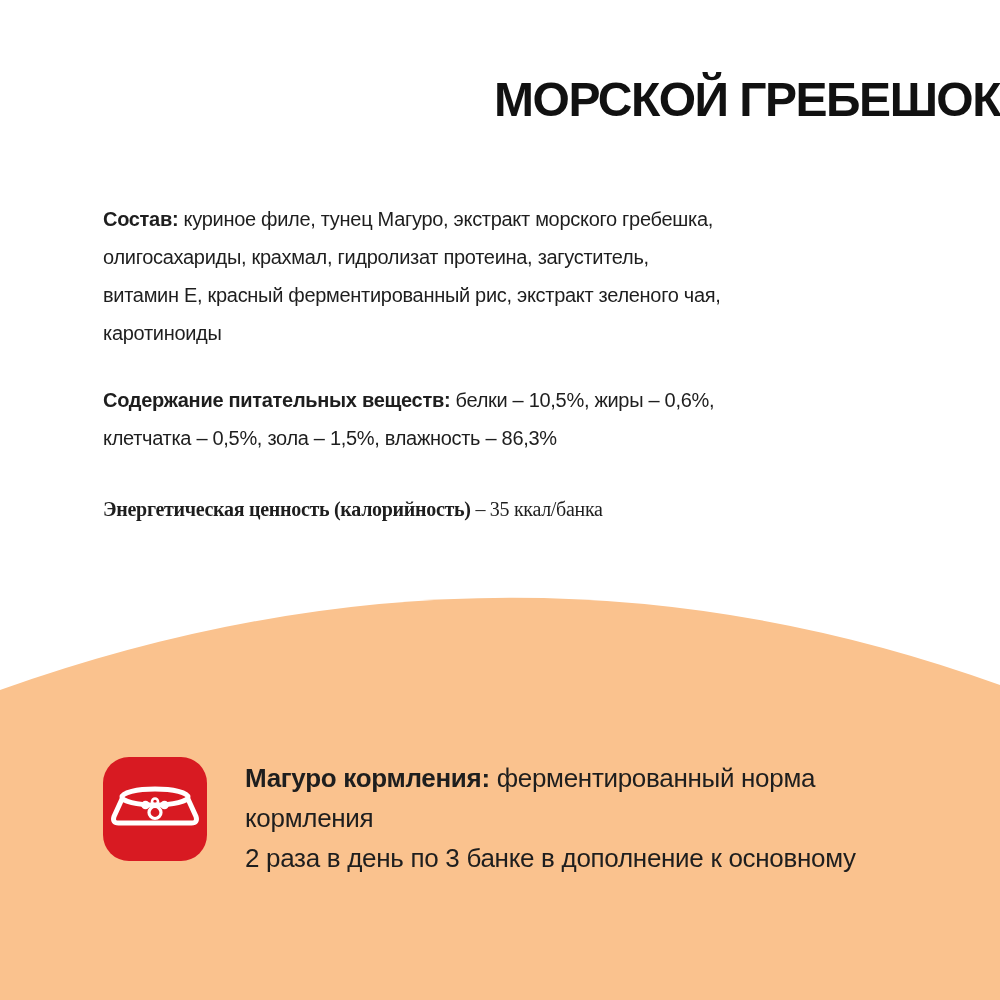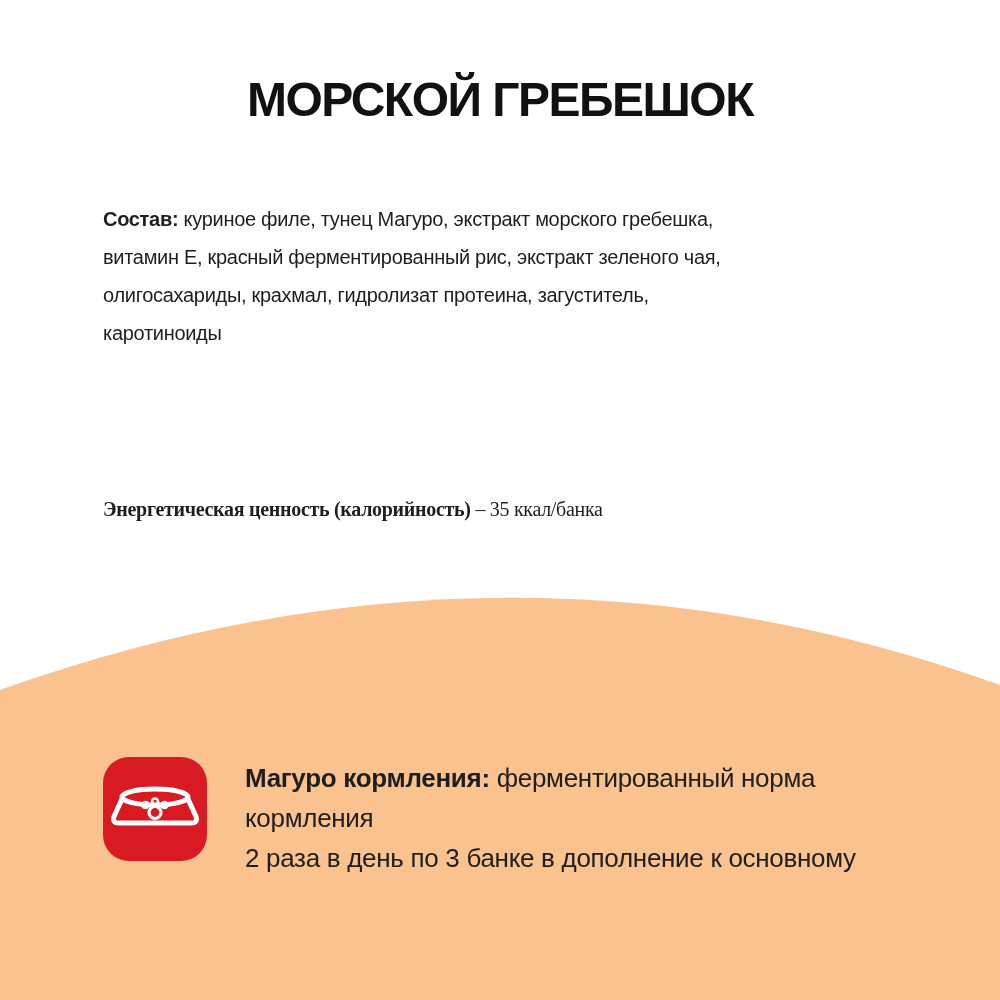--- a/index.html
+++ b/index.html
@@ -11,21 +11,21 @@
     overflow: hidden;
     font-family: "Liberation Sans", sans-serif;
     color: #1e1e1e;
   }
   .page-title {
     position: absolute;
     top: 72px;
     left: 0;
     width: 1000px;
     margin: 0;
-    text-align: center;
+    text-align: right;
     font-size: 48px;
     line-height: 1.15;
     font-weight: 700;
     letter-spacing: -1.5px;
     color: #111111;
   }
   .para {
     position: absolute;
     left: 103px;
     width: 820px;
@@ -66,25 +66,29 @@
 </style>
 </head>
 <body>
 
 <div class="canvas">
 
   <h1 class="page-title">МОРСКОЙ ГРЕБЕШОК</h1>
 
   <p class="para para-composition">
     <span class="line"><b>Состав:</b><span> куриное филе, тунец Магуро, экстракт морского гребешка,</span></span>
+    <span class="line">олигосахариды, крахмал, гидролизат протеина, загуститель,</span>
     <span class="line">витамин Е, красный ферментированный рис, экстракт зеленого чая,</span>
-    <span class="line">олигосахариды, крахмал, гидролизат протеина, загуститель,</span>
     <span class="line">каротиноиды</span>
   </p>
 
+  <p class="para para-nutrients">
+    <span class="line"><b>Содержание питательных веществ:</b><span> белки – 10,5%, жиры – 0,6%,</span></span>
+    <span class="line">клетчатка – 0,5%, зола – 1,5%, влажность – 86,3%</span>
+  </p>
 
   <p class="para para-energy">
     <span class="line"><b>Энергетическая ценность (калорийность)</b><span> – 35 ккал/банка</span></span>
   </p>
 
   <svg class="wave" width="1000" height="440" viewBox="0 0 1000 440" aria-hidden="true">
     <path d="M0,130 Q510,-52 1000,125 L1000,440 L0,440 Z" fill="#FAC28E"></path>
   </svg>
 
   <svg class="feeding-icon" width="104" height="104" viewBox="0 0 104 104" aria-hidden="true">

